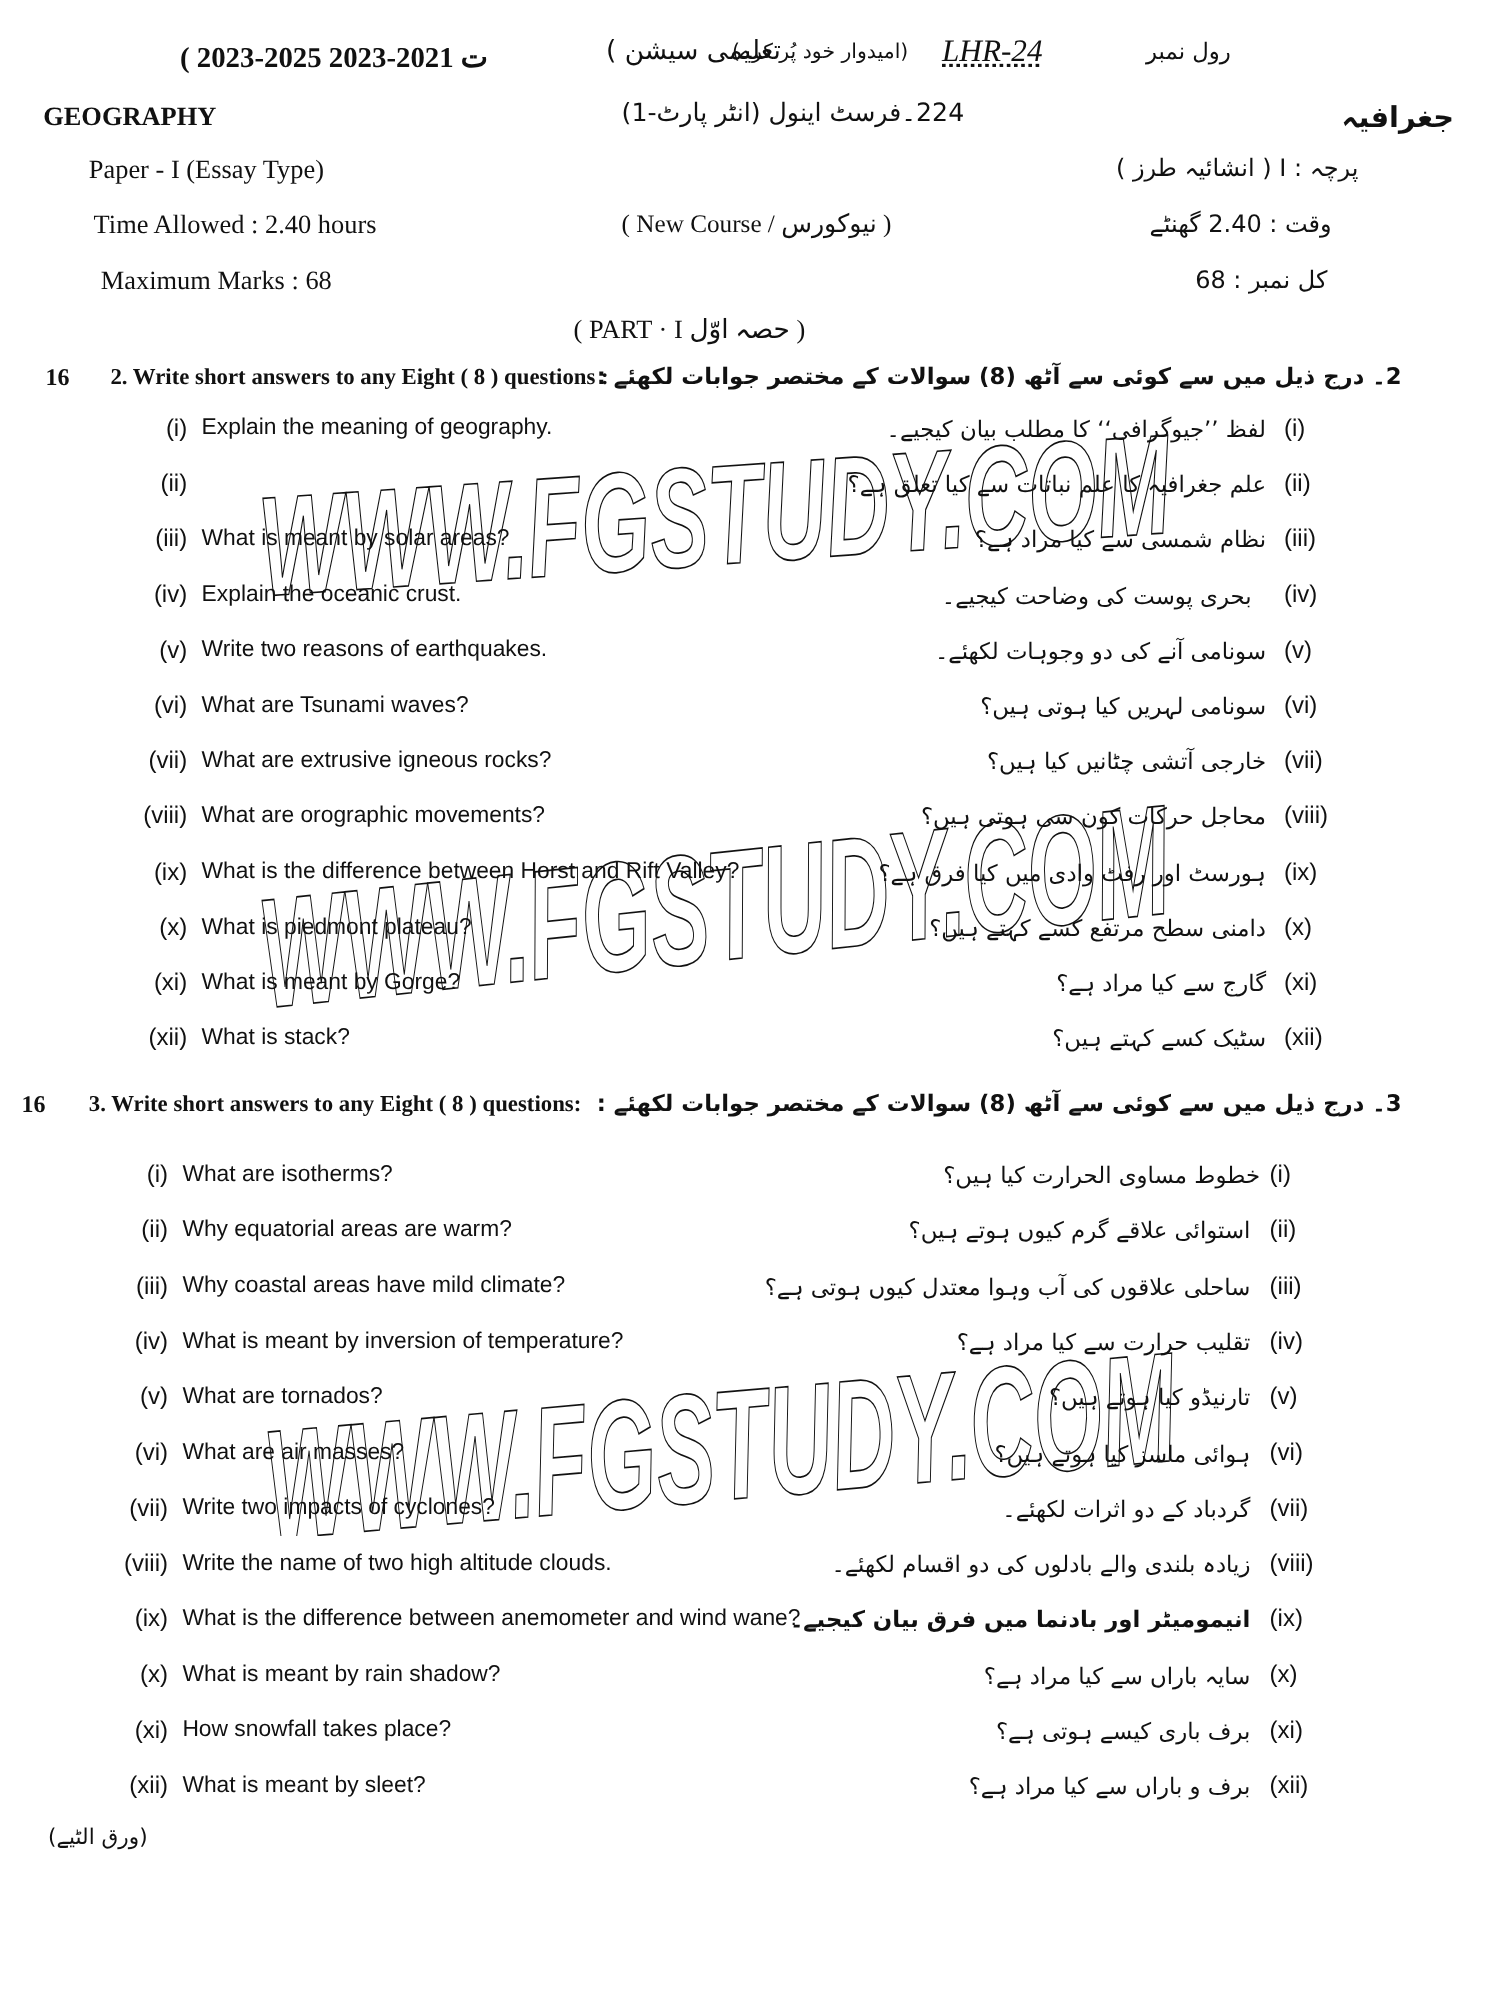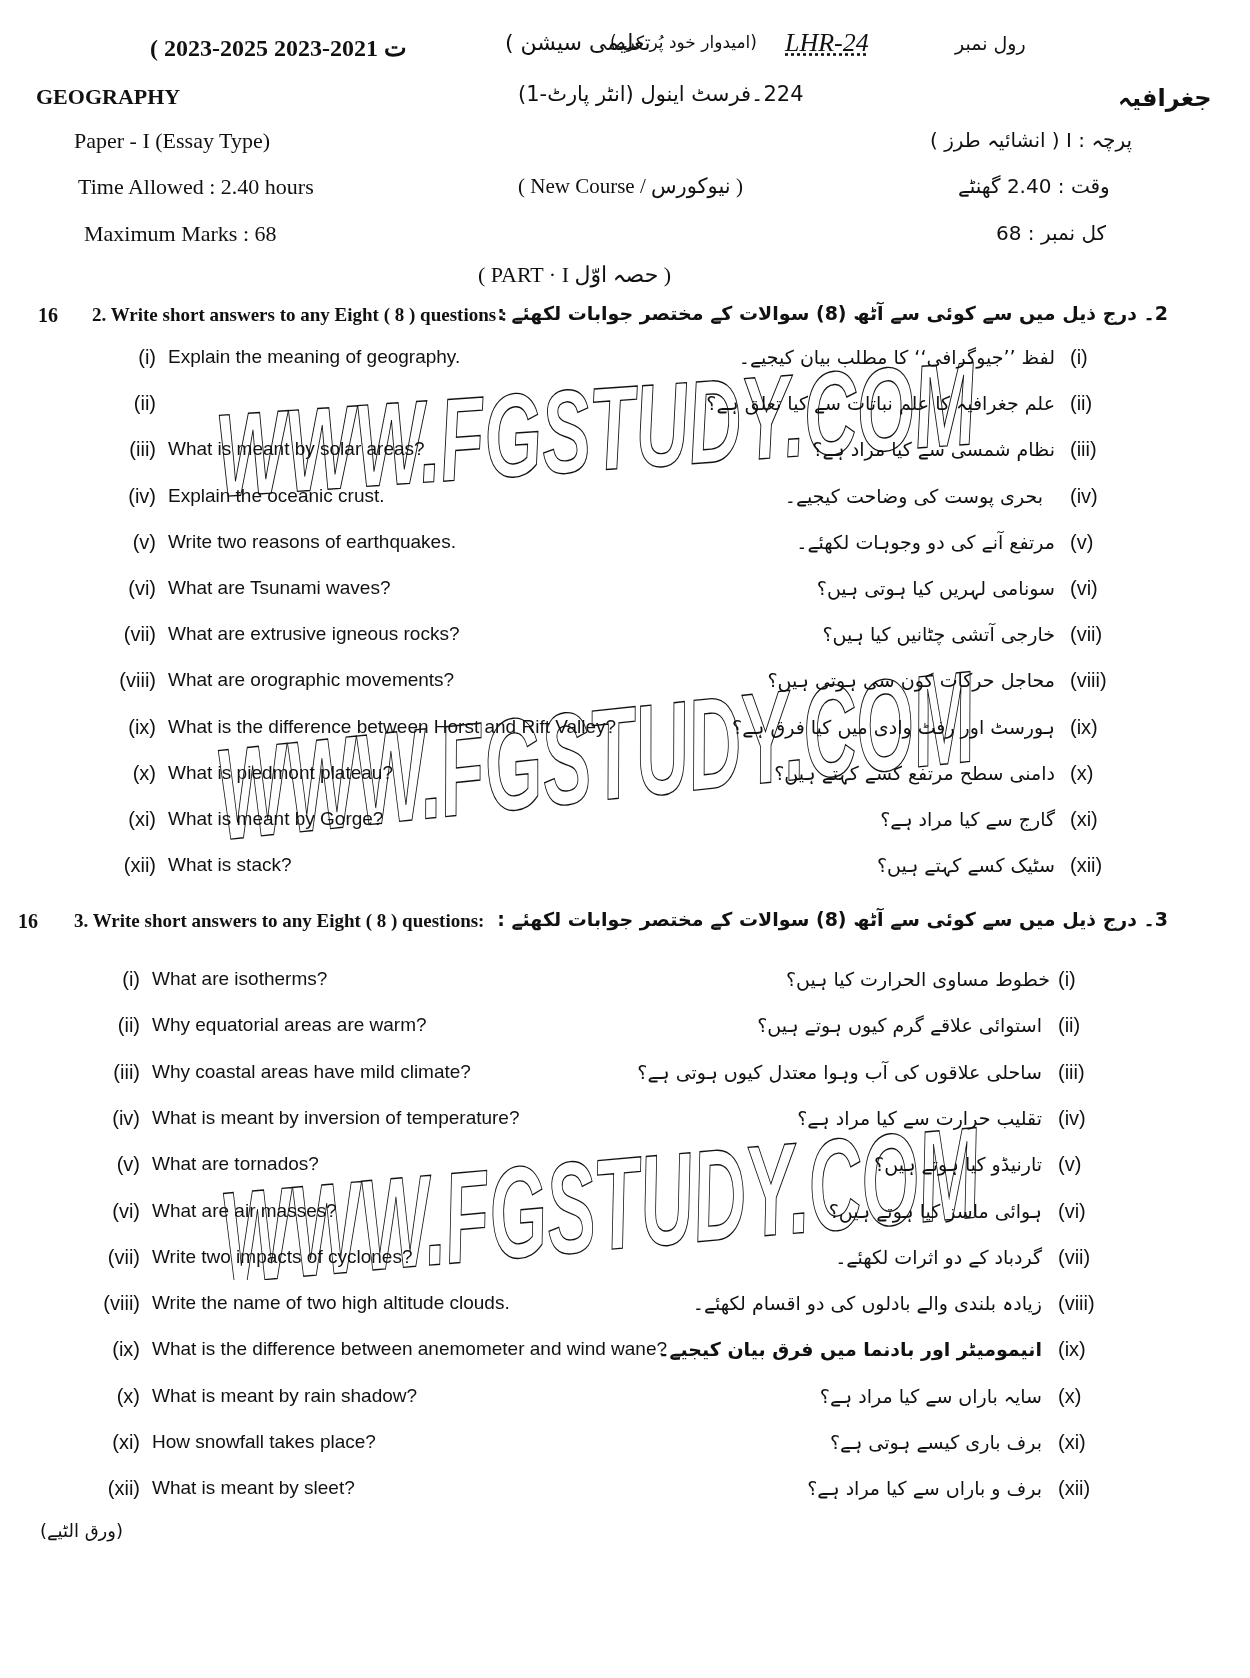--- a/index.html
+++ b/index.html
@@ -74,21 +74,21 @@
       <div class="row" style="top: 484.6px;">
         <span class="num-en" style="left: 96px;">(iv)</span>
         <span class="q-en" style="left: 168px;">Explain the oceanic crust.</span>
         <span class="num-ur" style="left: 1070px;">(iv)</span>
         <span class="q-ur" style="right: 207px;">بحری پوست کی وضاحت کیجیے۔</span>
       </div>
       <div class="row" style="top: 530.8px;">
         <span class="num-en" style="left: 96px;">(v)</span>
         <span class="q-en" style="left: 168px;">Write two reasons of earthquakes.</span>
         <span class="num-ur" style="left: 1070px;">(v)</span>
-        <span class="q-ur" style="right: 195px;">مرتفع آنے کی دو وجوہات لکھئے۔</span>
+        <span class="q-ur" style="right: 195px;">سونامی آنے کی دو وجوہات لکھئے۔</span>
       </div>
       <div class="row" style="top: 577px;">
         <span class="num-en" style="left: 96px;">(vi)</span>
         <span class="q-en" style="left: 168px;">What are Tsunami waves?</span>
         <span class="num-ur" style="left: 1070px;">(vi)</span>
         <span class="q-ur" style="right: 195px;">سونامی لہریں کیا ہوتی ہیں؟</span>
       </div>
       <div class="row" style="top: 623.2px;">
         <span class="num-en" style="left: 96px;">(vii)</span>
         <span class="q-en" style="left: 168px;">What are extrusive igneous rocks?</span>

